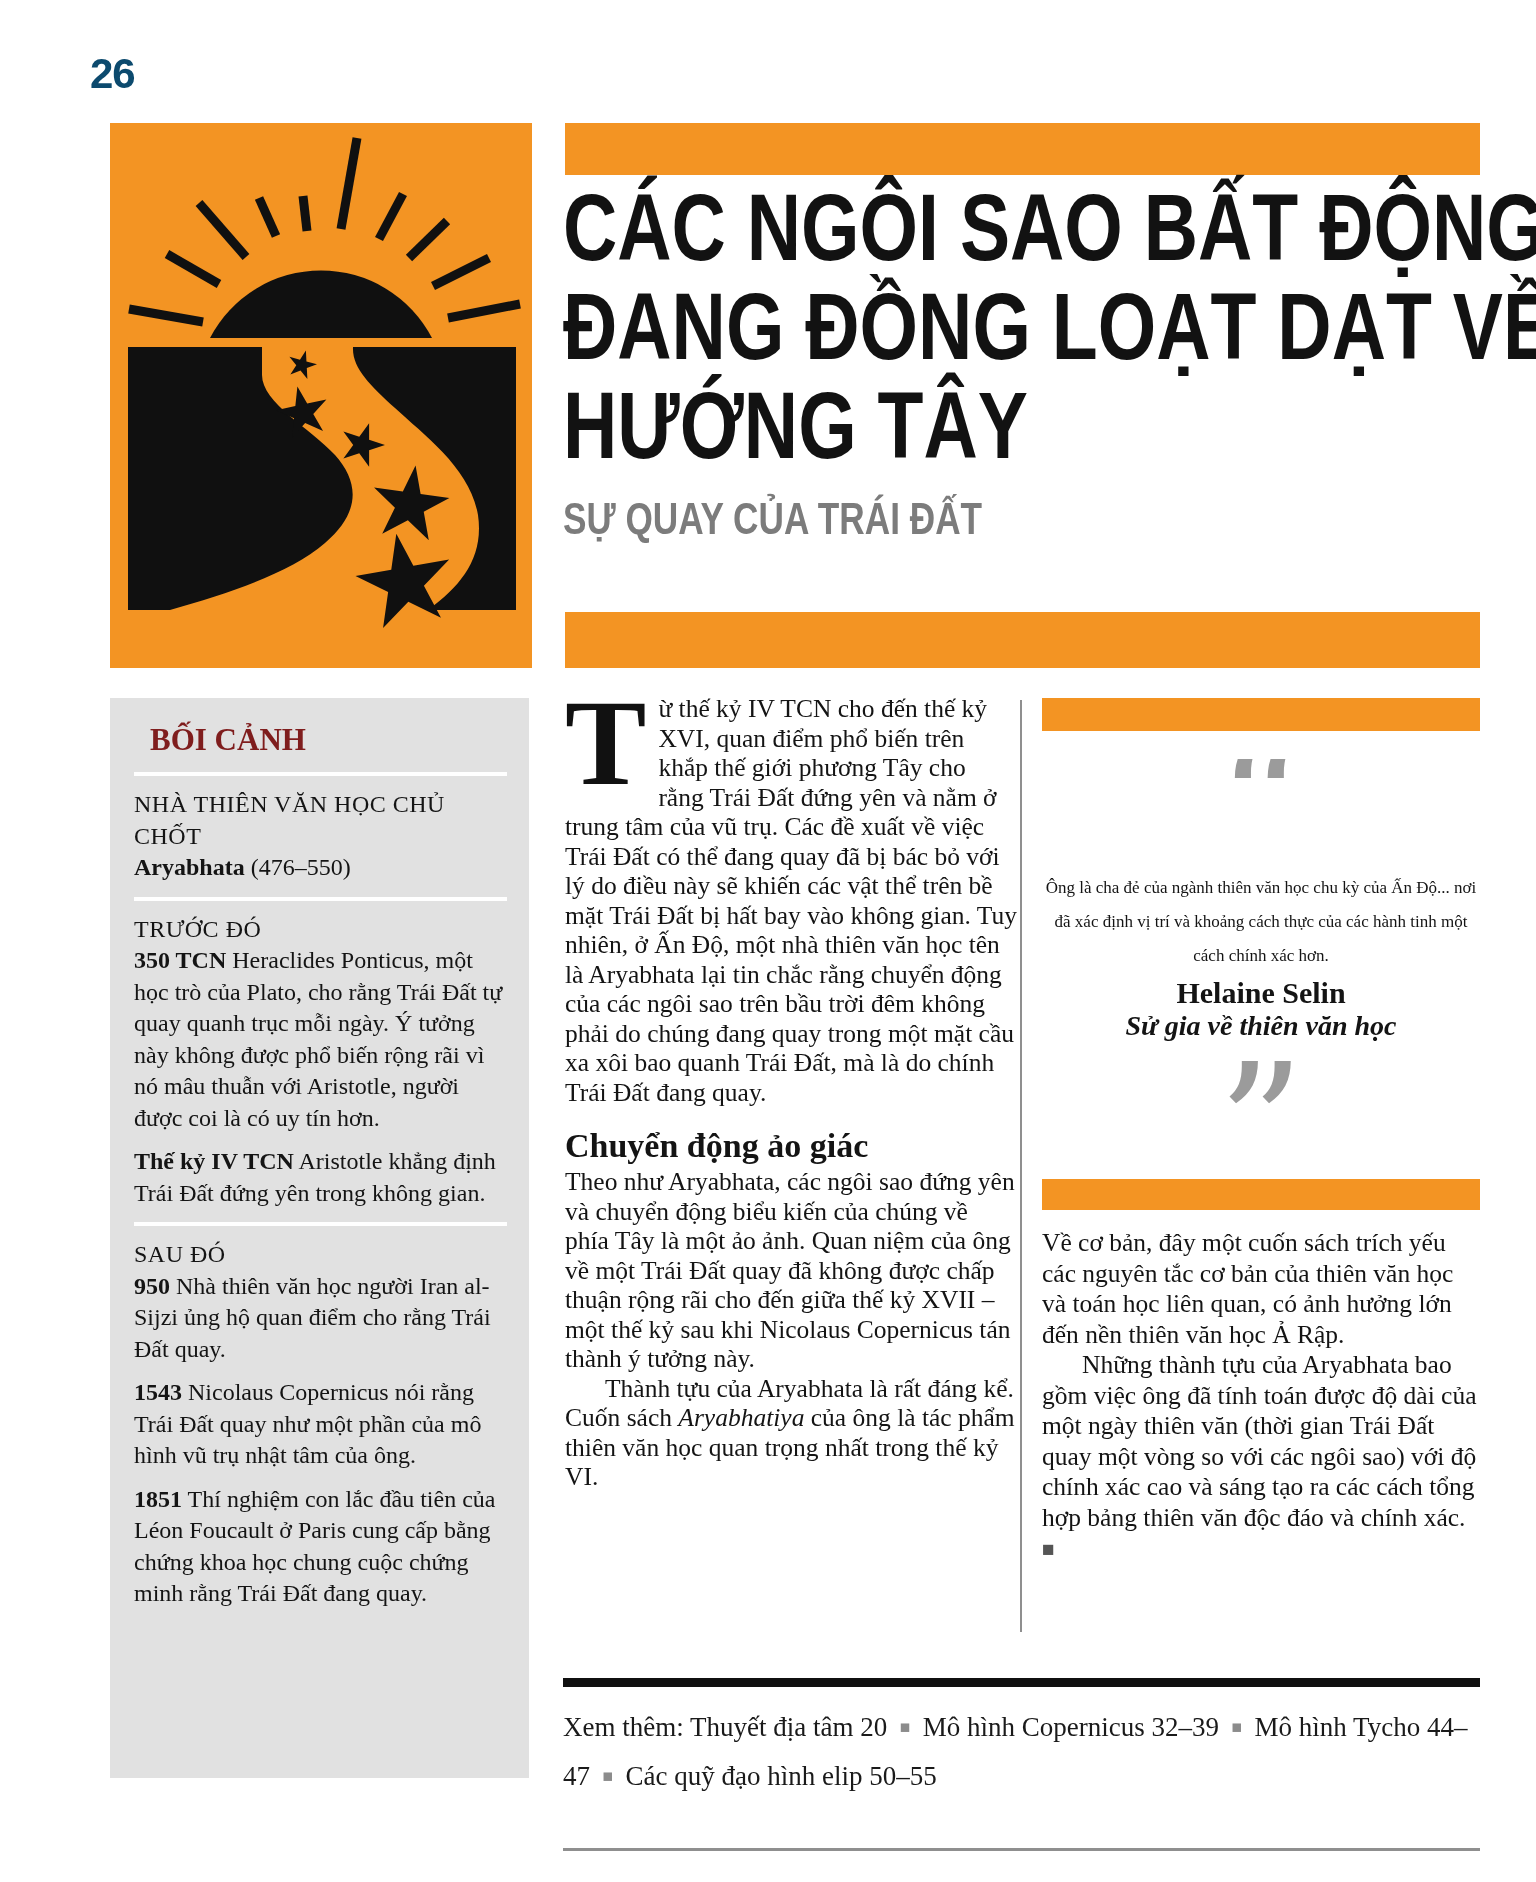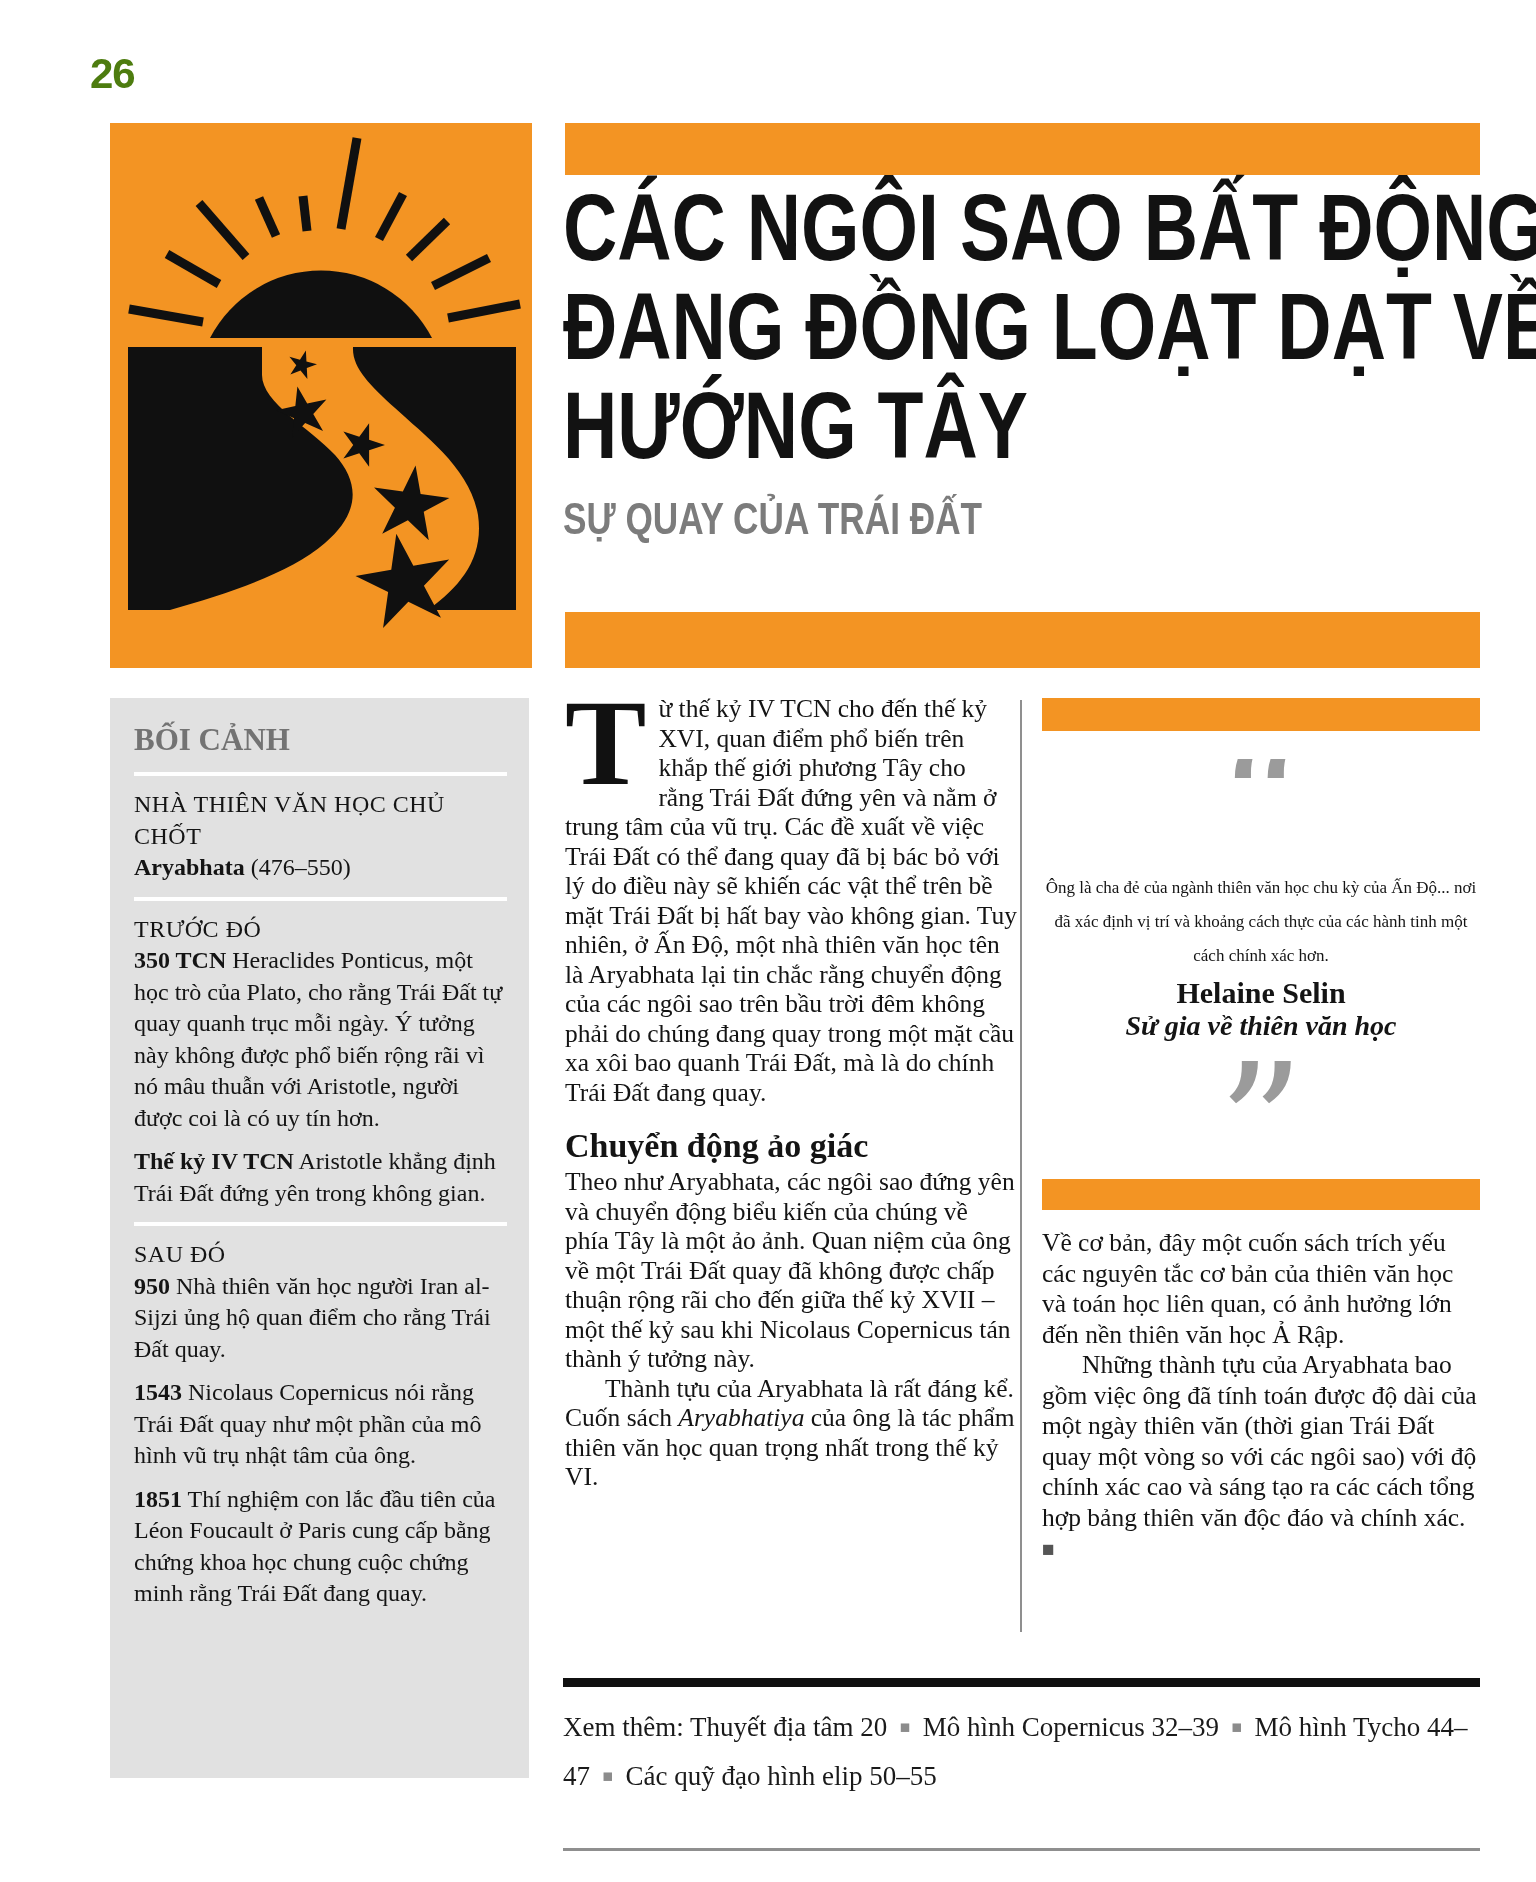--- a/index.html
+++ b/index.html
@@ -4,21 +4,21 @@
 <style>
   html,body{margin:0;padding:0;}
   body{
     width:1536px;height:1882px;position:relative;background:#ffffff;
     font-family:"Liberation Serif", serif;color:#141414;overflow:hidden;
   }
   .abs{position:absolute;}
   
   .pagenum{
     left:90px;top:50px;font-family:"Liberation Sans",sans-serif;
-    font-weight:bold;font-size:42px;letter-spacing:-1px;color:#4d7c0f;
+    font-weight:bold;font-size:42px;letter-spacing:-1px;color:#0c4a6e;
   }
   
   .illus{left:110px;top:123px;width:422px;height:545px;}
   .fill-orange{fill:var(--orange);}
   
   .bar{background:var(--orange);}
   .topbar{left:565px;top:123px;width:915px;height:52px;}
   .midbar{left:565px;top:612px;width:915px;height:56px;}
   
   .titleblock{left:563px;top:178px;width:1150px;transform:scaleX(0.80);transform-origin:left top;}
@@ -29,21 +29,21 @@
   .subtitle{
     left:563px;top:494px;width:1150px;transform:scaleX(0.80);transform-origin:left top;
     font-family:"Liberation Sans",sans-serif;font-weight:bold;font-size:44px;
     color:#7c7c7c;white-space:nowrap;letter-spacing:0px;
   }
   
   .sidebar{
     left:110px;top:698px;width:419px;height:1080px;background:var(--panel);
     box-sizing:border-box;padding:24px 22px 18px 24px;overflow:hidden;
   }
-  .sb-heading{font-weight:bold;font-size:31px;line-height:36px;color:#737373;margin:0 0 14px 0;}
+  .sb-heading{font-weight:bold;font-size:31px;line-height:36px;color:#7f1d1d;margin:0 0 14px 16px;}
   .sb-rule{height:4px;background:#ffffff;margin:13px 0 13px 0;}
   .sb-label{font-size:24px;line-height:31.5px;letter-spacing:0.5px;margin:0;}
   .sb-entry{font-size:24px;line-height:31.5px;margin:0 0 12px 0;}
   .sb-entry.name{margin-bottom:0;}
   .sb-entry b{font-weight:bold;}
   
   .colmid{left:565px;top:694px;width:452px;}
   .colmid p{margin:0;font-size:25.5px;line-height:29.5px;text-align:left;}
   .dropcap{
     float:left;font-size:122px;line-height:90px;font-weight:bold;

